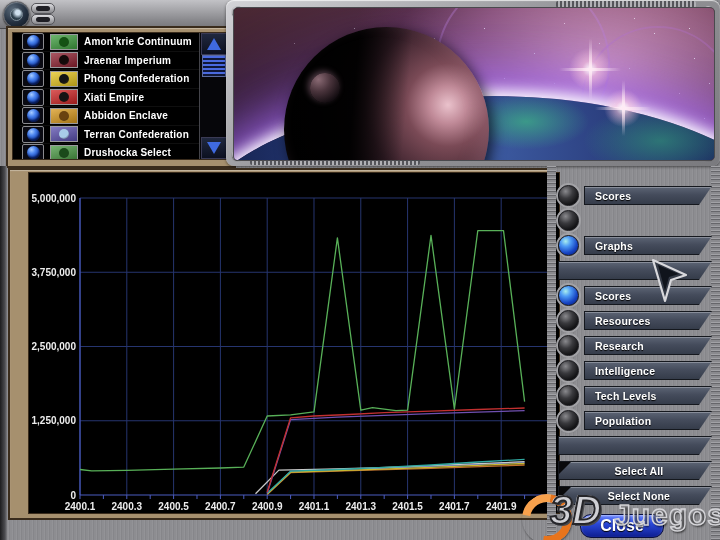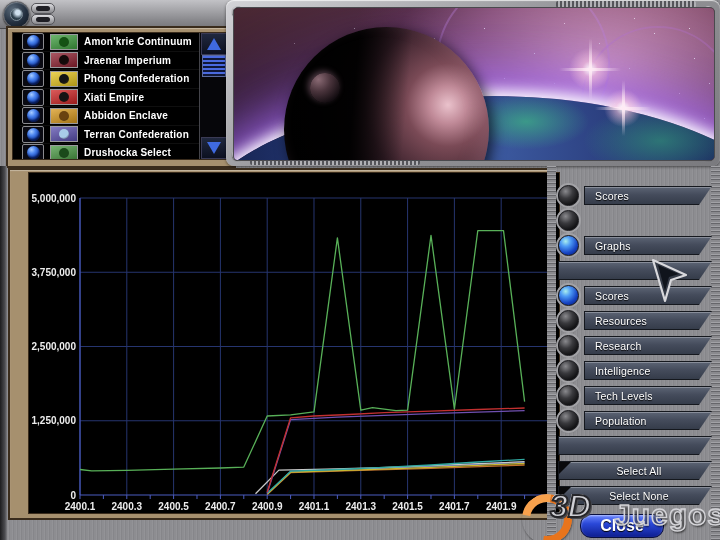--- a/index.html
+++ b/index.html
@@ -99,34 +99,34 @@
   .btn-stack{left:558px;top:186px;width:154px;display:flex;flex-direction:column;}
   .btn-row{position:relative;height:19px;margin-bottom:6px;display:flex;align-items:center;}
   .led{width:19px;height:19px;border-radius:50%;margin-right:5px;flex:none;border:1px solid #1a1a1e;
     box-shadow:0 0 0 2px #a2a2a6, 0 1px 2px rgba(0,0,0,.6);}
   .led-off{background:radial-gradient(circle at 35% 28%, #8a8a8e 0%, #3a3a3e 38%, #0a0a0c 82%);}
   .led-on{background:radial-gradient(circle at 35% 28%, #aee 0%, #4d9af5 28%, #1440c0 65%, #061a60 100%);}
   .bar{position:relative;flex:1;height:19px;line-height:19px;padding-left:10px;box-sizing:border-box;
     background:linear-gradient(180deg,#5c6474 0%,#454c5c 45%,#353c4a 100%);
     border:1px solid #15181e;box-shadow:inset 0 1px 0 rgba(255,255,255,.28);
     clip-path:polygon(0 0, 100% 0, calc(100% - 13px) 100%, 0 100%);
-    color:#fff;font-size:10.5px;font-weight:normal;letter-spacing:.2px;text-shadow:0 1px 1px #000;}
+    color:#fff;font-size:10.5px;font-weight:bold;letter-spacing:.2px;text-shadow:0 1px 1px #000;}
   .bar-full{margin-left:0;}
   .bar-action{text-align:center;padding-left:8px;}
   .bar-action::before{content:'';position:absolute;left:0;top:0;width:0;height:0;
     border-top:12px solid #0a0a0c;border-right:12px solid transparent;}
   .close-btn{left:580px;top:514px;width:82px;height:22px;border-radius:11px;z-index:10;
     background:linear-gradient(180deg,#6a86ff 0%,#2a48d8 40%,#0e1e90 100%);
     border:1px solid #0a1040;box-shadow:inset 0 1px 2px rgba(255,255,255,.5);
     color:#fff;font-size:16px;font-weight:bold;text-align:center;line-height:21px;text-shadow:0 1px 1px #000;}
 
   
   .watermark{left:522px;top:490px;width:196px;height:48px;z-index:40;pointer-events:none;}
   .swirl{left:0;top:4px;width:34px;height:34px;border-radius:50%;border:8px solid #e8741c;border-top-color:#f8a14c;border-left-color:transparent;transform:rotate(-35deg);box-shadow:0 1px 2px rgba(0,0,0,.5);}
-  .brand3d{left:28px;top:-2px;font-size:32px;font-weight:bold;font-style:italic;color:#cfcfd4;
+  .brand3d{left:28px;top:-2px;font-size:40px;font-weight:bold;font-style:italic;color:#cfcfd4;
     -webkit-text-stroke:2px #26262a;text-shadow:2px 2px 0 #4a4a4e, -1px -1px 0 #f0f0f4;}
   .brandname{left:92px;top:8px;font-size:30px;font-weight:bold;color:rgba(205,205,210,.18);
     -webkit-text-stroke:1.5px #d4d4d8;text-shadow:1px 2px 2px rgba(0,0,0,.6);letter-spacing:1px;}
 
   .cursor{left:650px;top:258px;z-index:50;pointer-events:none;}
 </style>
 </head>
 <body>
 
 <div id="stage">

